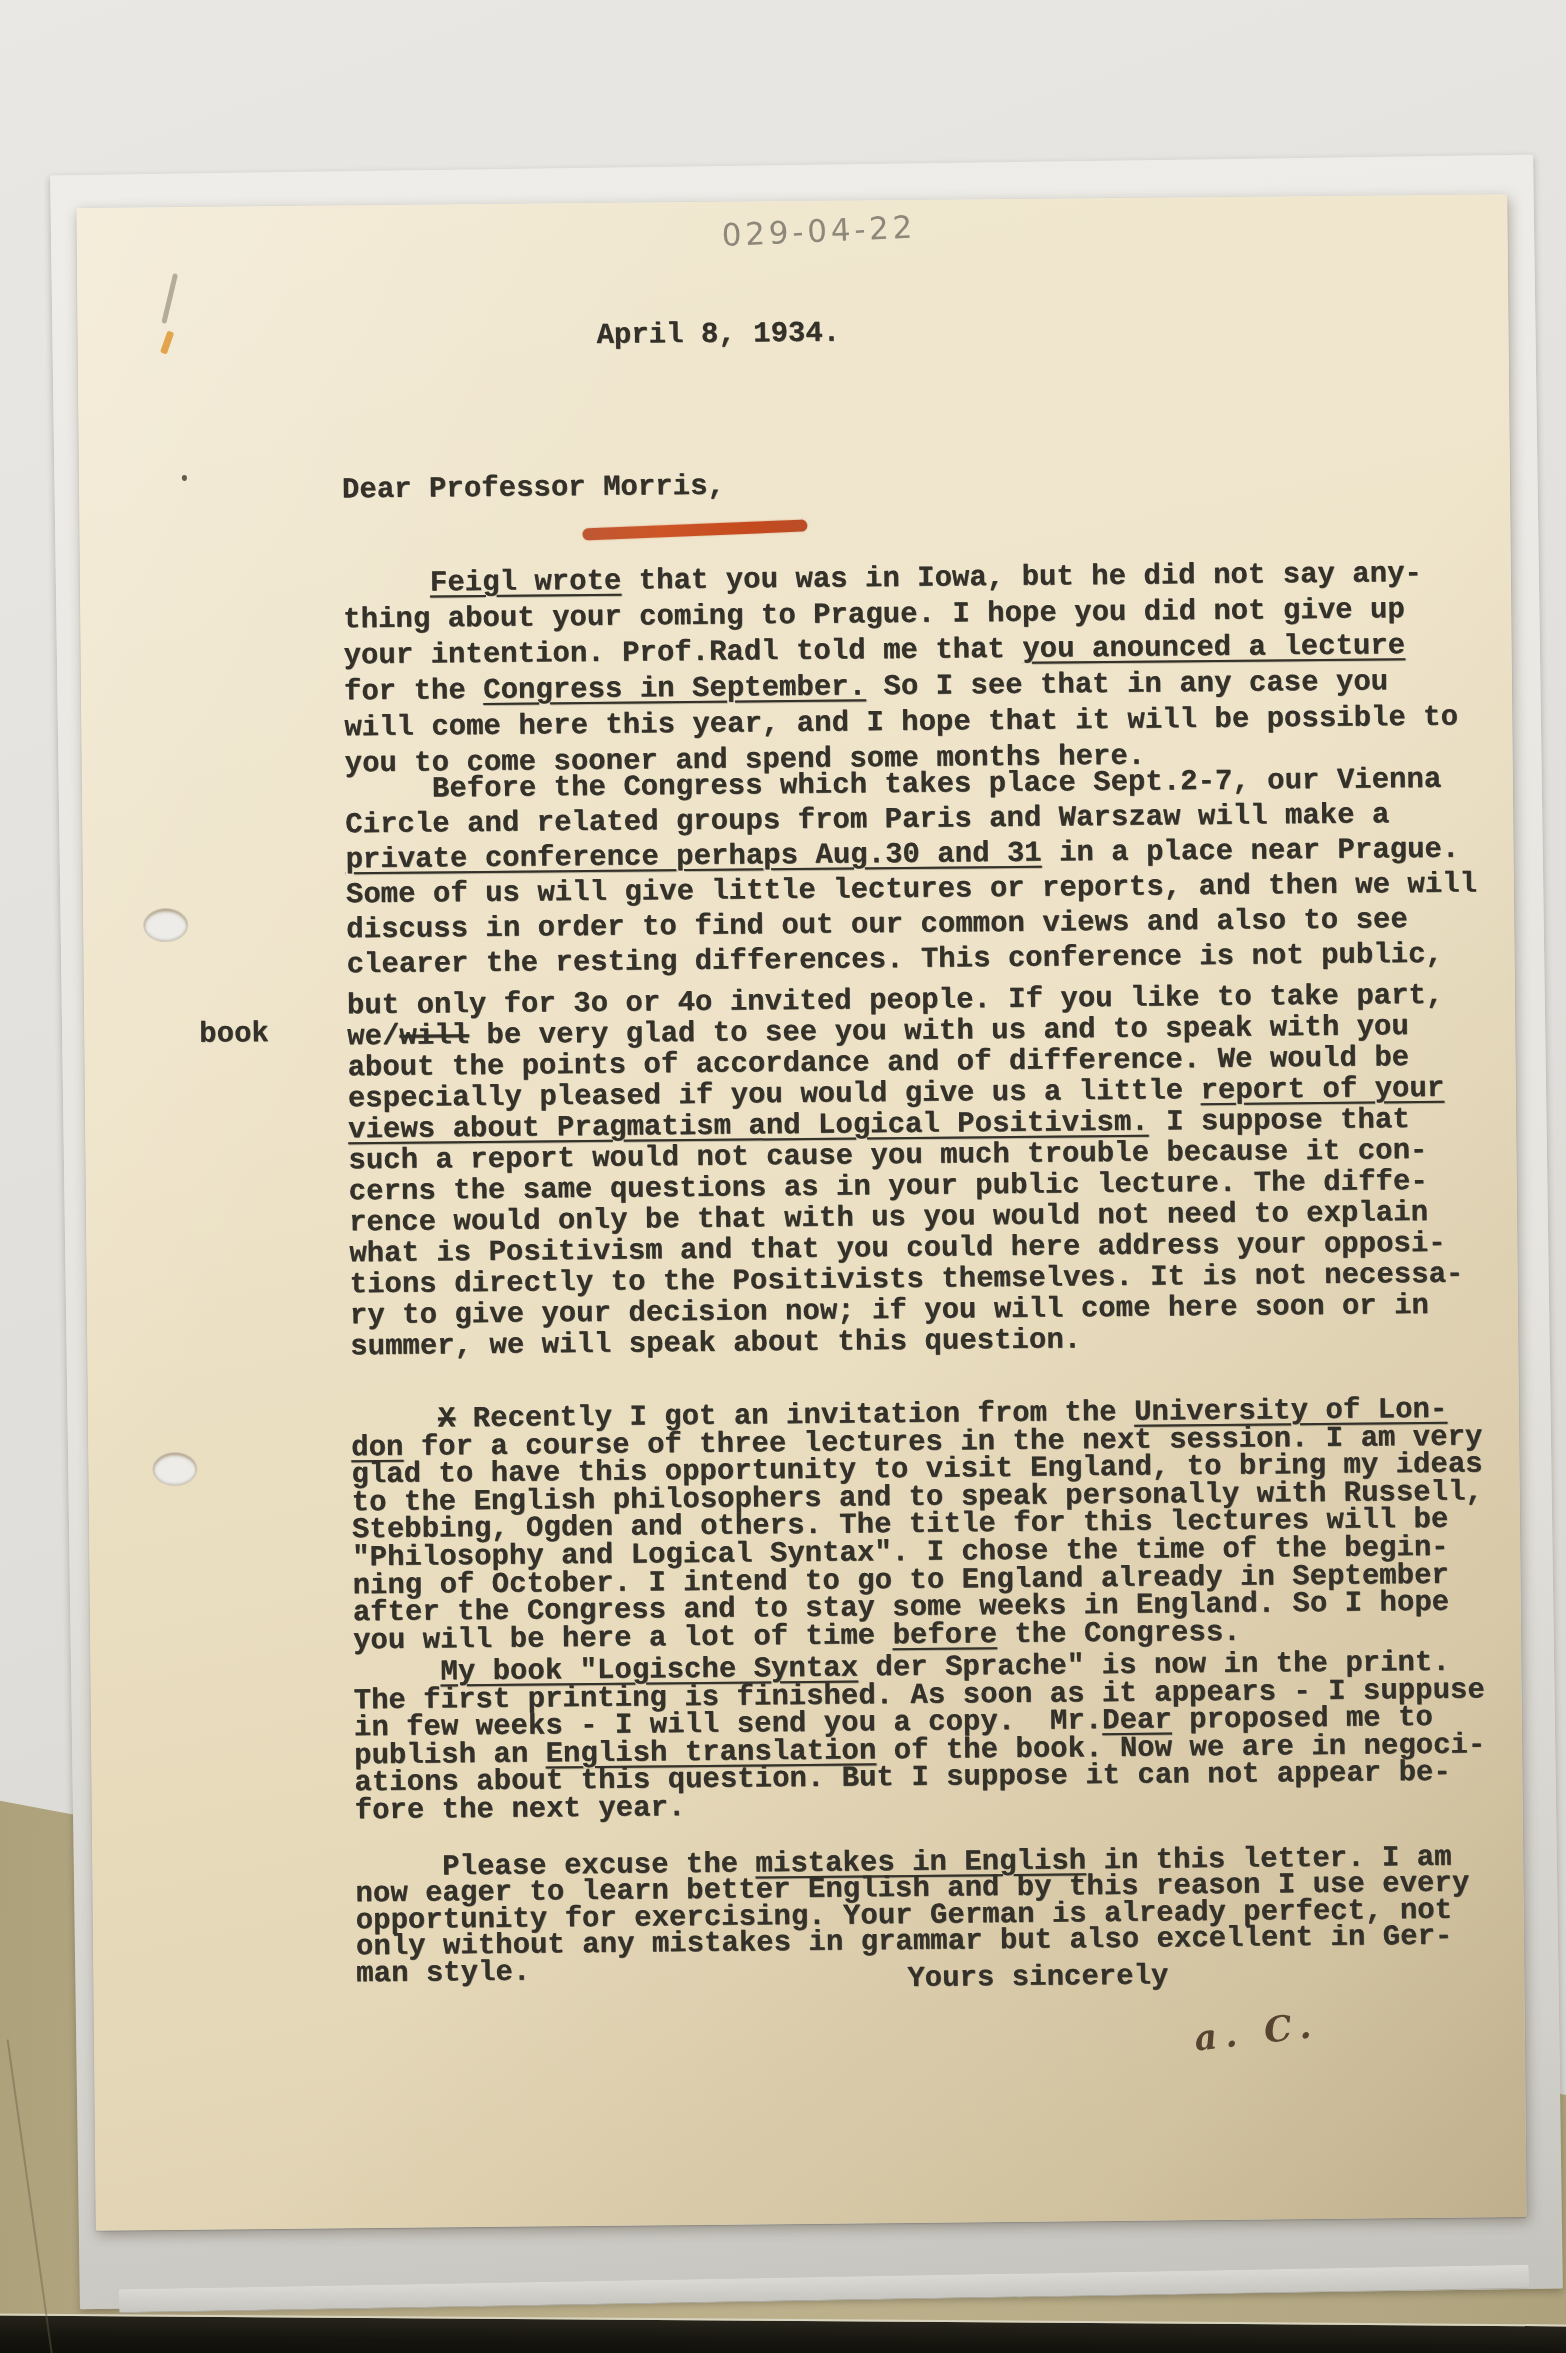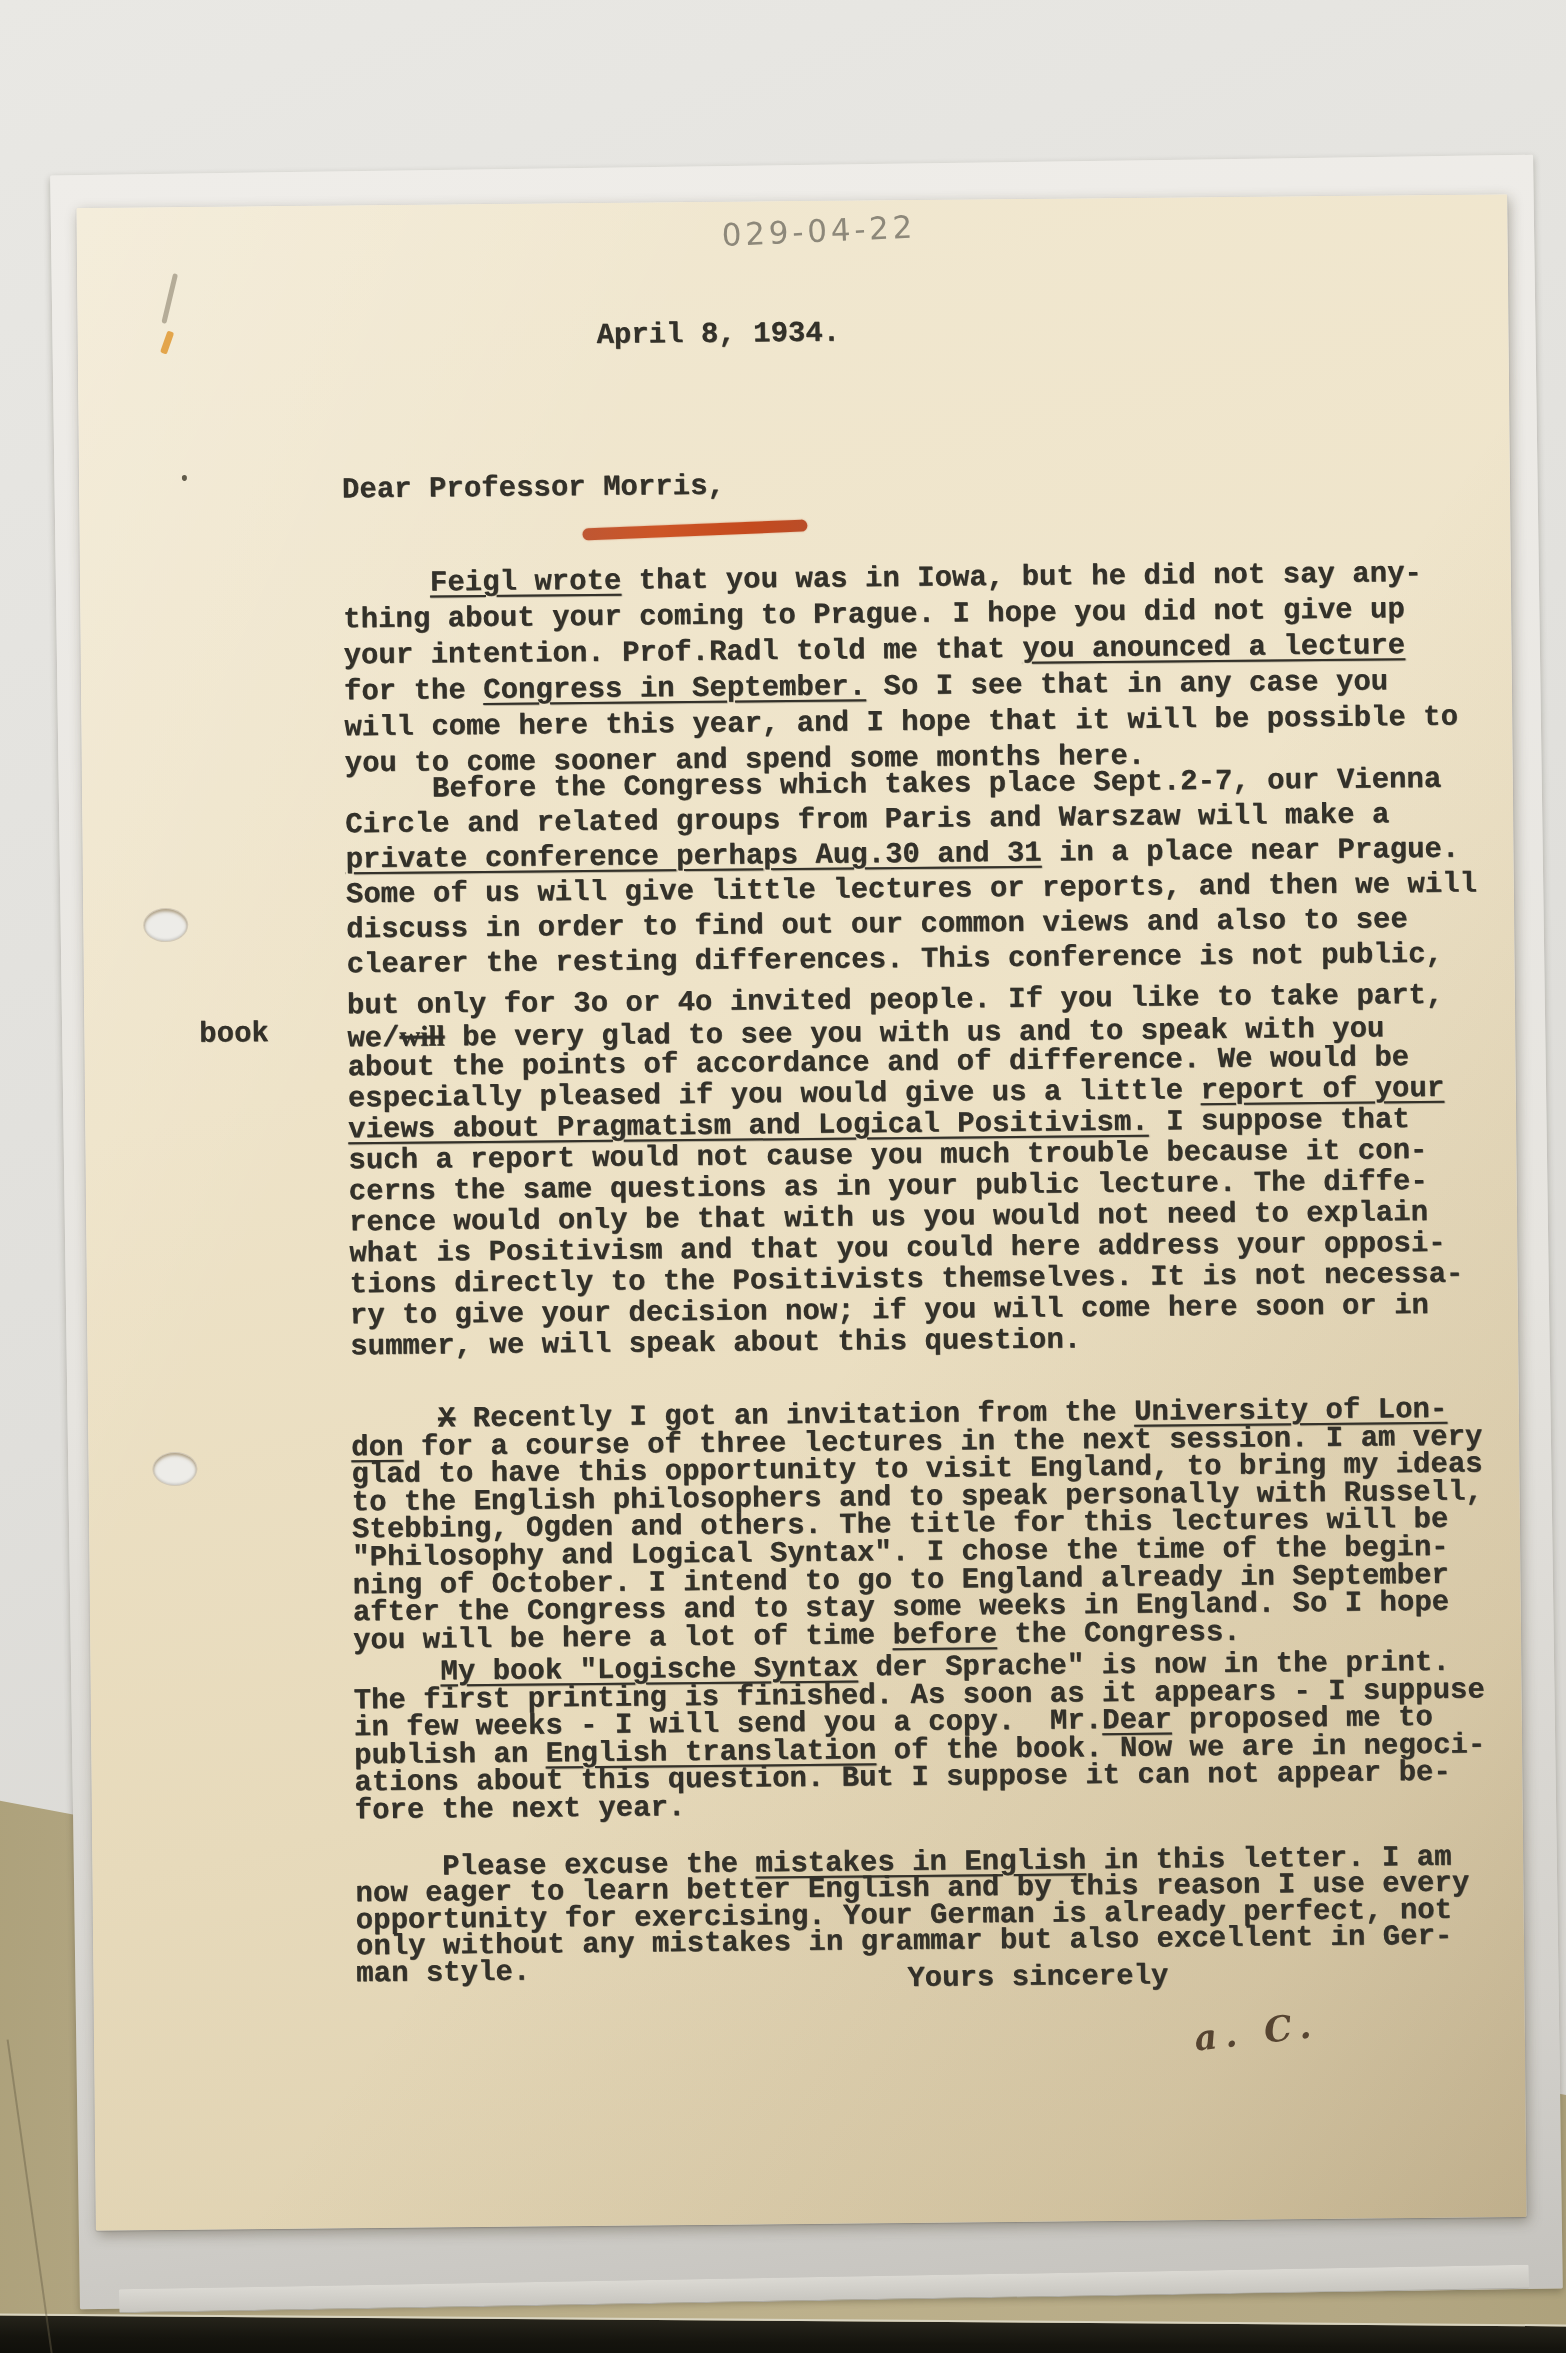--- a/index.html
+++ b/index.html
@@ -82,21 +82,21 @@
   .red-mark{
     position:absolute;left:503px;top:322px;width:225px;height:11.5px;
     transform:rotate(-1.8deg);border-radius:6.1px;
     background:linear-gradient(90deg,rgba(182,62,24,.85) 0%,#cd5526 35%,#c44a1e 75%,rgba(180,60,22,.9) 100%);
     box-shadow:0 0 1.5px rgba(190,70,28,.6);
   }
   .letter-body{position:absolute;left:0;top:0;width:100%;height:100%;}
   .para{position:absolute;left:263px;width:1195px;}
   .line{white-space:pre;}
   .seg-u{text-decoration:underline;text-decoration-thickness:1.9px;text-underline-offset:4.6px;}
-  .seg-x{text-decoration:line-through;text-decoration-thickness:2.7px;font-family:Liberation Serif, serif;}
+  .seg-x{text-decoration:line-through;text-decoration-thickness:2.7px;}
   .seg-xb{text-decoration:line-through;text-decoration-thickness:3.1px;font-weight:900;}
   .seg-b{font-weight:900;text-shadow:0.8px 0.6px 0.8px rgba(40,36,26,.8);}
   .margin-note{position:absolute;left:115px;top:811px;}
   .closing{position:absolute;left:814px;top:1762px;}
   .signature{
     position:absolute;left:1100px;top:1814px;
     font-family:"DejaVu Serif",serif;font-style:italic;font-size:35px;
     color:#564431;letter-spacing:7.7px;transform:rotate(-6deg);font-weight:700;
   }
 </style>

